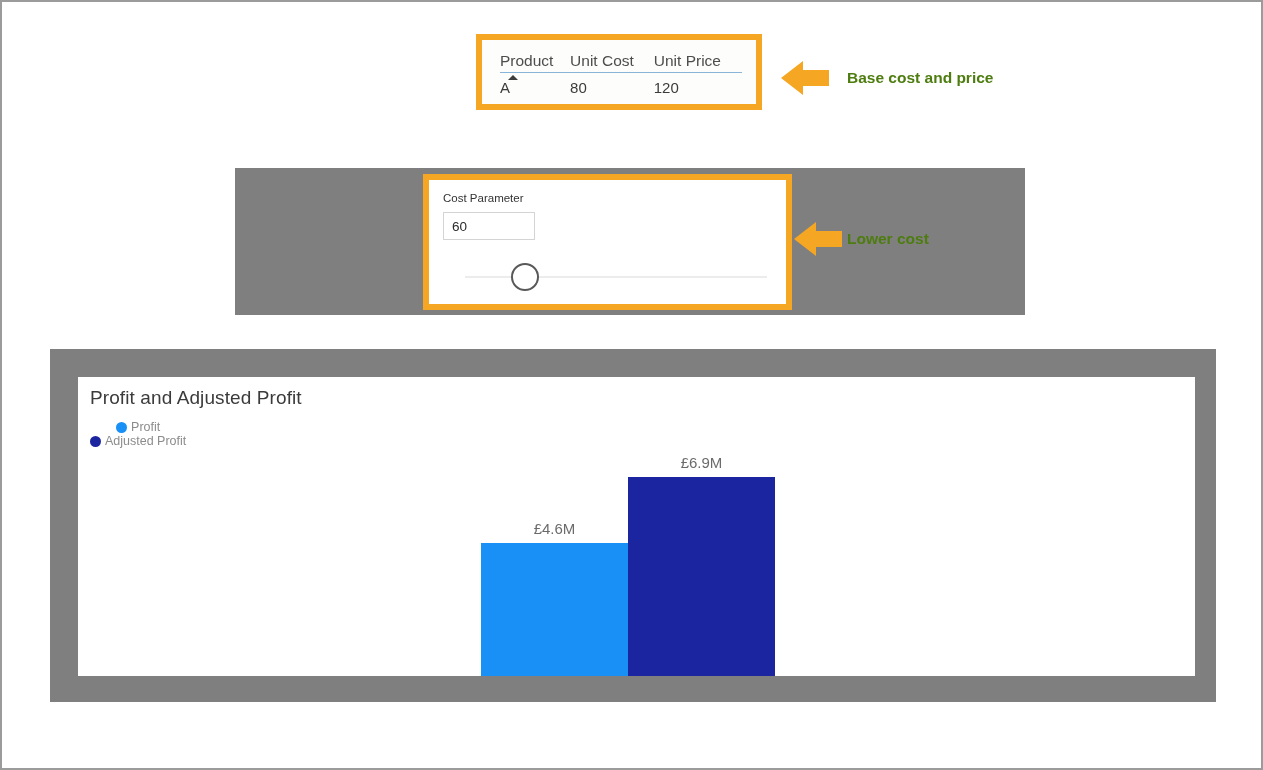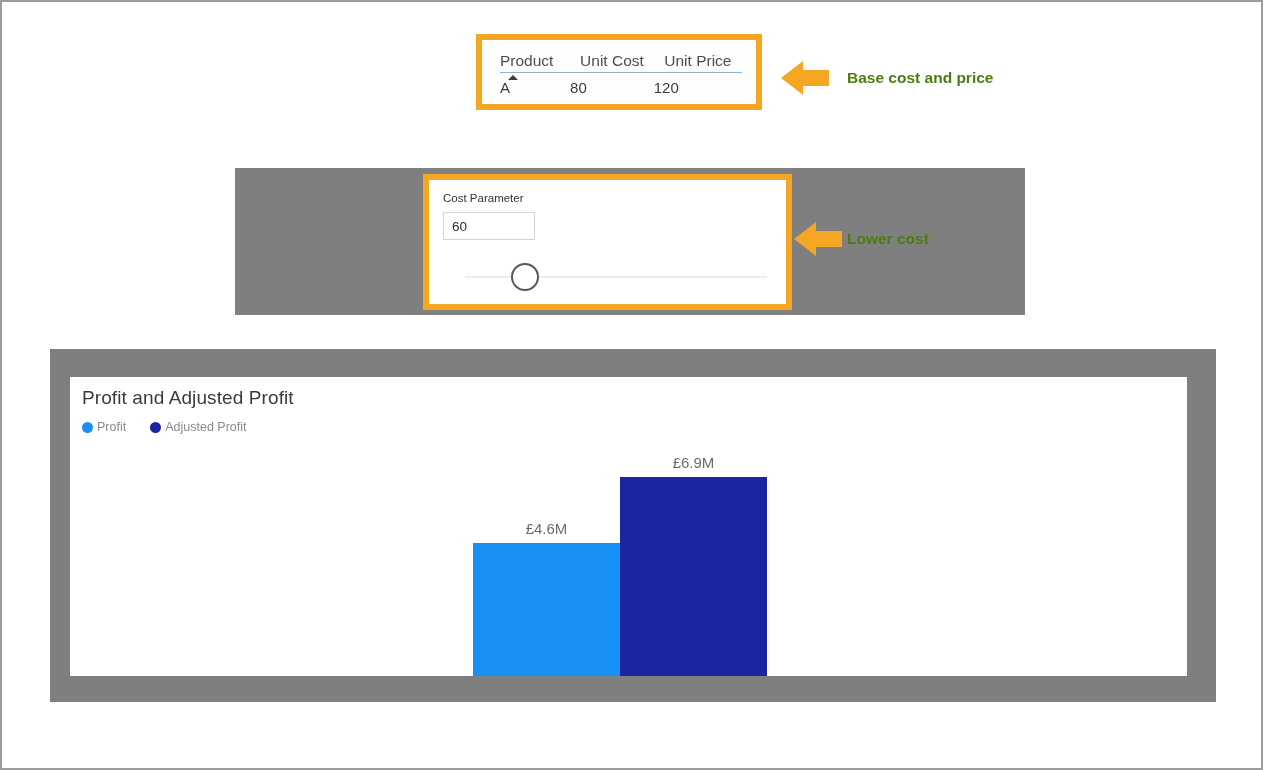--- a/index.html
+++ b/index.html
@@ -40,21 +40,21 @@
   table.param-table {
     border-collapse: collapse;
     width: 100%;
     font-size: 15.5px;
     color: #4a4a4a;
   }
   table.param-table th {
     font-weight: 400;
     color: #4d4d4d;
     padding: 0 0 2px 0;
-    text-align: center;
+    text-align: left;
     white-space: nowrap;
     font-size: 15.5px;
   }
   table.param-table th.th-product { text-align: left; }
   table.param-table thead tr { border-bottom: 1.5px solid #8ab4d8; }
   table.param-table td {
     padding: 6px 0 0 0;
     text-align: left;
     color: #3c3c3c;
     font-size: 15px;
@@ -173,41 +173,42 @@
   #chart-panel {
     position: absolute;
     left: 48px;
     top: 347px;
     width: 1166px;
     height: 353px;
     background: #7f7f7f;
   }
   #chart-card {
     position: absolute;
-    left: 20px;
+    left: 28px;
     top: 28px;
     width: 1117px;
     height: 299px;
     background: #ffffff;
   }
   #chart-title {
     position: absolute;
     left: 12px;
     top: 10px;
     font-size: 19px;
     color: #3b3b3b;
     letter-spacing: 0.1px;
   }
   #chart-legend {
     position: absolute;
     left: 12px;
     top: 43px;
     display: flex;
     align-items: center;
-    gap: 24px;
+    gap: 0;
+    flex-direction: column;
   }
   .legend-item {
     display: flex;
     align-items: center;
     gap: 4px;
   }
   .legend-dot {
     width: 11px;
     height: 11px;
     border-radius: 50%;

